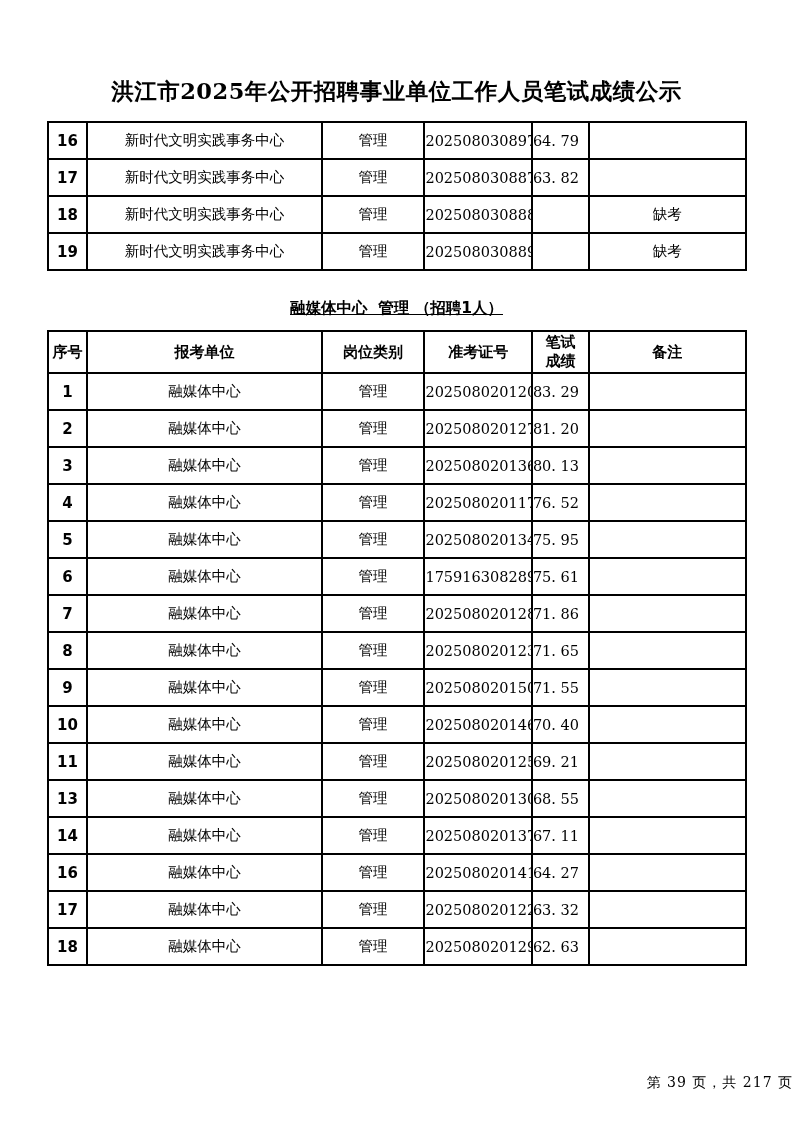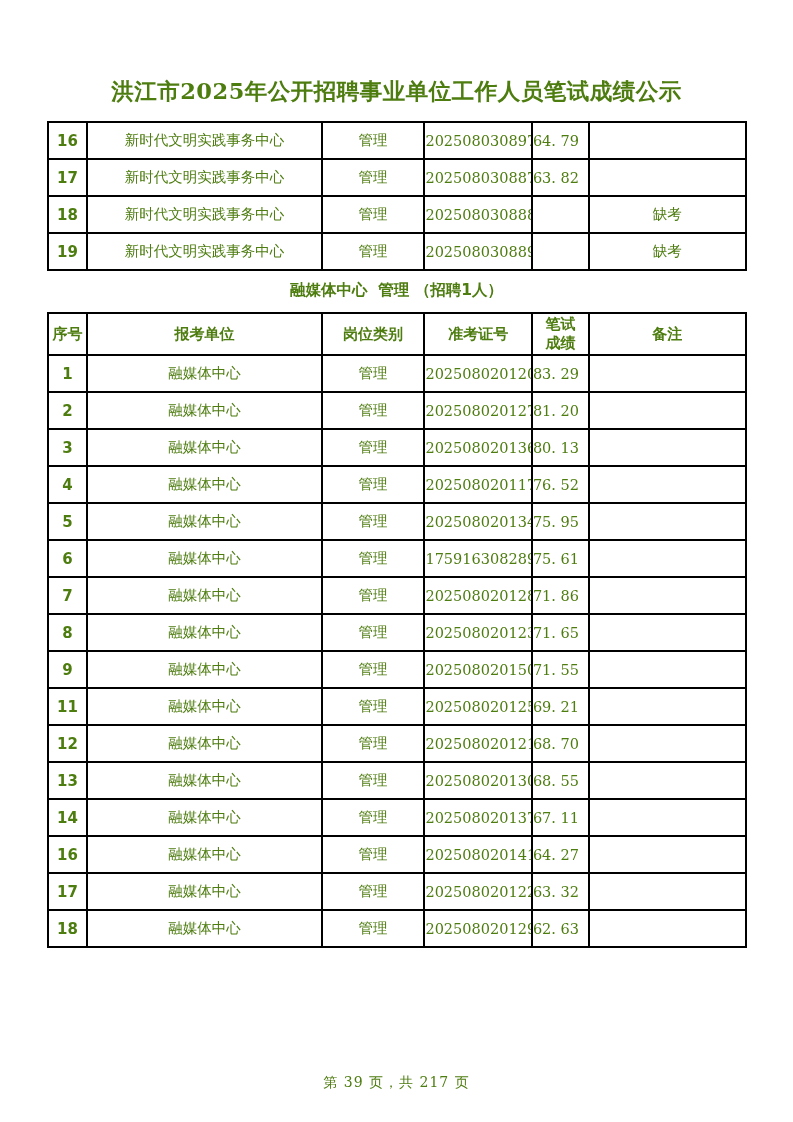--- a/index.html
+++ b/index.html
@@ -1,21 +1,21 @@
 <!DOCTYPE html>
 <html><head>
 <meta charset="utf-8">
 <style>
   html,body{margin:0;padding:0;background:#e8e8e8;}
   .page{
     position:relative;
     width:793px;height:1122px;
     margin:0 auto;
     background:#ffffff;
-    color:#4d7c0f;
+    color:#000000;
     font-family:"DejaVu Serif","Liberation Serif",serif;
     overflow:hidden;
     box-sizing:border-box;
   }
   .doc-title{
     padding-top:76px;
     text-align:center;
     font-size:22.5px;
     font-weight:600;
     letter-spacing:0.5px;
@@ -60,32 +60,33 @@
     text-align:center;
     font-size:14.5px;
   }
   .c-score{
     text-align:left;
     padding-left:6px;
     font-size:14.5px;
     border-radius:14px;
   }
   .section-title{
-    margin-top:9px;
+    margin-top:27px;
     text-align:center;
     font-family:"DejaVu Sans","Liberation Sans",sans-serif;
     font-weight:bold;
     font-size:15.5px;
     white-space:pre;
+    text-decoration:underline;
   }
   .page-footer{
     position:absolute;
     left:0;bottom:30px;
     width:100%;
-    text-align:center;
+    text-align:right;
     font-size:14px;
     font-family:"DejaVu Serif","Liberation Serif",serif;
     letter-spacing:1px;
   }
   
   col.w-no{width:5.7%;}
   col.w-unit{width:33.6%;}
   col.w-cat{width:14.7%;}
   col.w-ticket{width:15.4%;}
   col.w-score{width:8.2%;}
@@ -234,36 +235,36 @@
         </tr>
         <tr>
           <td class="c-no">9</td>
           <td class="c-unit">融媒体中心</td>
           <td class="c-cat">管理</td>
           <td class="c-ticket">202508020150</td>
           <td class="c-score">71. 55</td>
           <td class="c-remark"></td>
         </tr>
         <tr>
+          <td class="c-no">10</td>
+          <td class="c-unit">融媒体中心</td>
+          <td class="c-cat">管理</td>
+          <td class="c-ticket">202508020146</td>
+          <td class="c-score">70. 40</td>
+          <td class="c-remark"></td>
+        </tr>
+        <tr>
           <td class="c-no">11</td>
           <td class="c-unit">融媒体中心</td>
           <td class="c-cat">管理</td>
           <td class="c-ticket">202508020125</td>
           <td class="c-score">69. 21</td>
           <td class="c-remark"></td>
         </tr>
         <tr>
-          <td class="c-no">12</td>
-          <td class="c-unit">融媒体中心</td>
-          <td class="c-cat">管理</td>
-          <td class="c-ticket">202508020121</td>
-          <td class="c-score">68. 70</td>
-          <td class="c-remark"></td>
-        </tr>
-        <tr>
           <td class="c-no">13</td>
           <td class="c-unit">融媒体中心</td>
           <td class="c-cat">管理</td>
           <td class="c-ticket">202508020130</td>
           <td class="c-score">68. 55</td>
           <td class="c-remark"></td>
         </tr>
         <tr>
           <td class="c-no">14</td>
           <td class="c-unit">融媒体中心</td>

